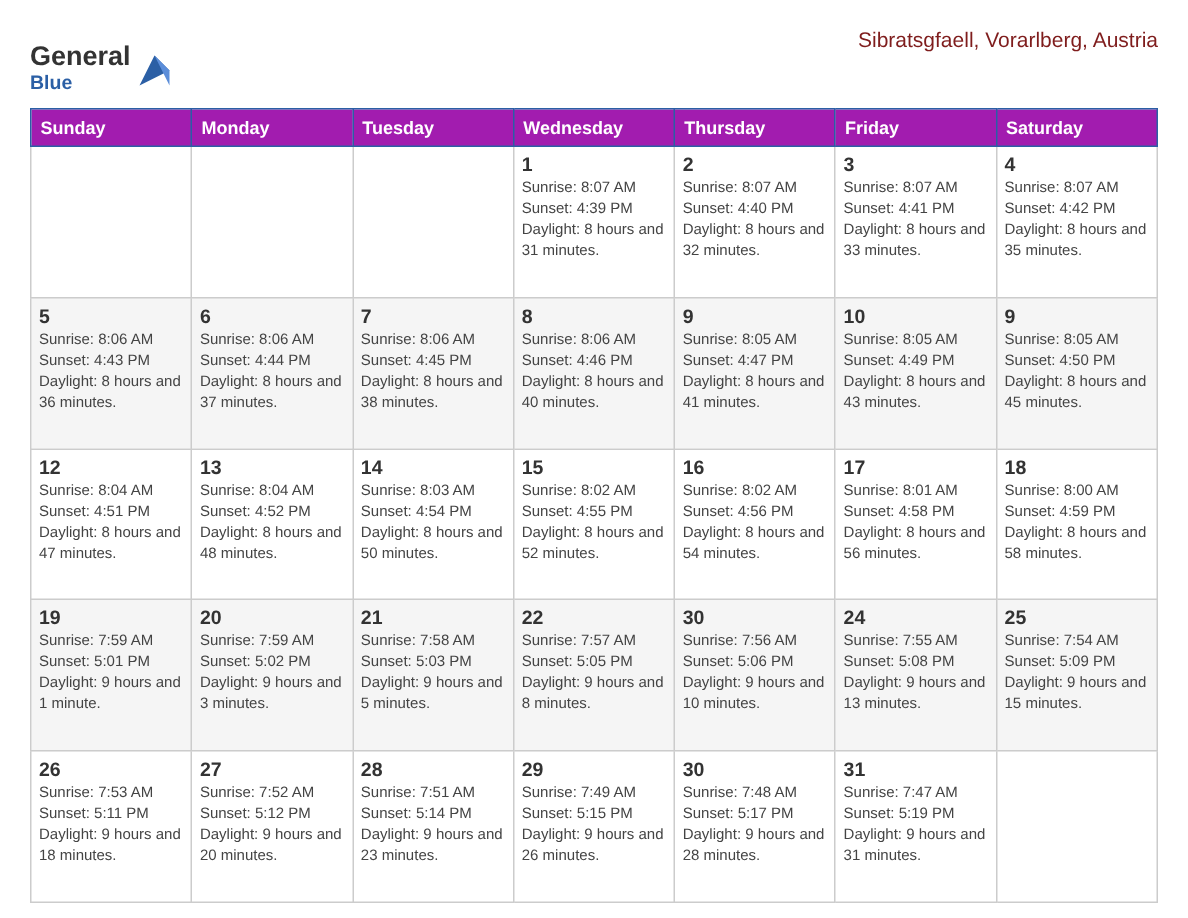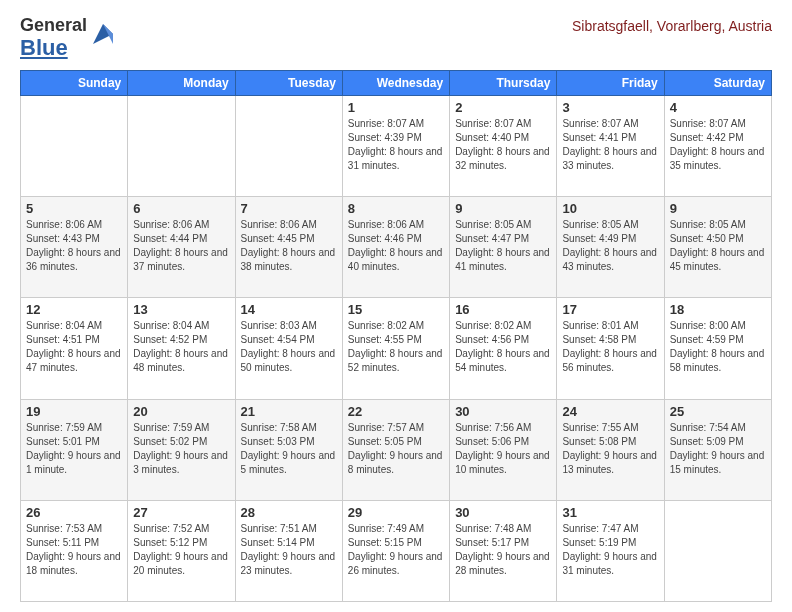--- a/index.html
+++ b/index.html
@@ -18,37 +18,38 @@
       flex-direction: column;
     }
     .header {
       display: flex;
       justify-content: space-between;
       align-items: flex-start;
       margin-bottom: 10px;
     }
     .logo {
       display: flex;
+      align-items: center;
       gap: 0;
+      margin-top: 12px;
     }
     .logo-text {
       display: flex;
       flex-direction: column;
       line-height: 1.1;
     }
     .logo-general {
       font-size: 18px;
       font-weight: bold;
       color: #333;
     }
     .logo-blue {
-      font-size: 22px;
+      font-size: 13px;
       font-weight: bold;
       color: #2b5fa5;
-      text-decoration: underline;
     }
     .logo-icon {
       width: 28px;
       height: 28px;
       margin-left: 2px;
       margin-top: 4px;
     }
     .title-block {
       text-align: right;
     }
@@ -64,26 +65,26 @@
       margin-top: 2px;
     }
     .calendar {
       flex: 1;
       border: 1px solid #ccc;
       border-collapse: collapse;
       width: 100%;
       table-layout: fixed;
     }
     .calendar thead tr th {
-      background-color: #3b82f6;
+      background-color: #a21caf;
       color: #fff;
       font-size: 12px;
       font-weight: bold;
       padding: 5px 6px;
-      text-align: right;
+      text-align: left;
       border: 1px solid #2b5fa5;
     }
     .calendar tbody tr td {
       border: 1px solid #ccc;
       vertical-align: top;
       padding: 4px 5px;
       font-size: 10.5px;
       color: #333;
       background: #fff;
       height: 88px;

